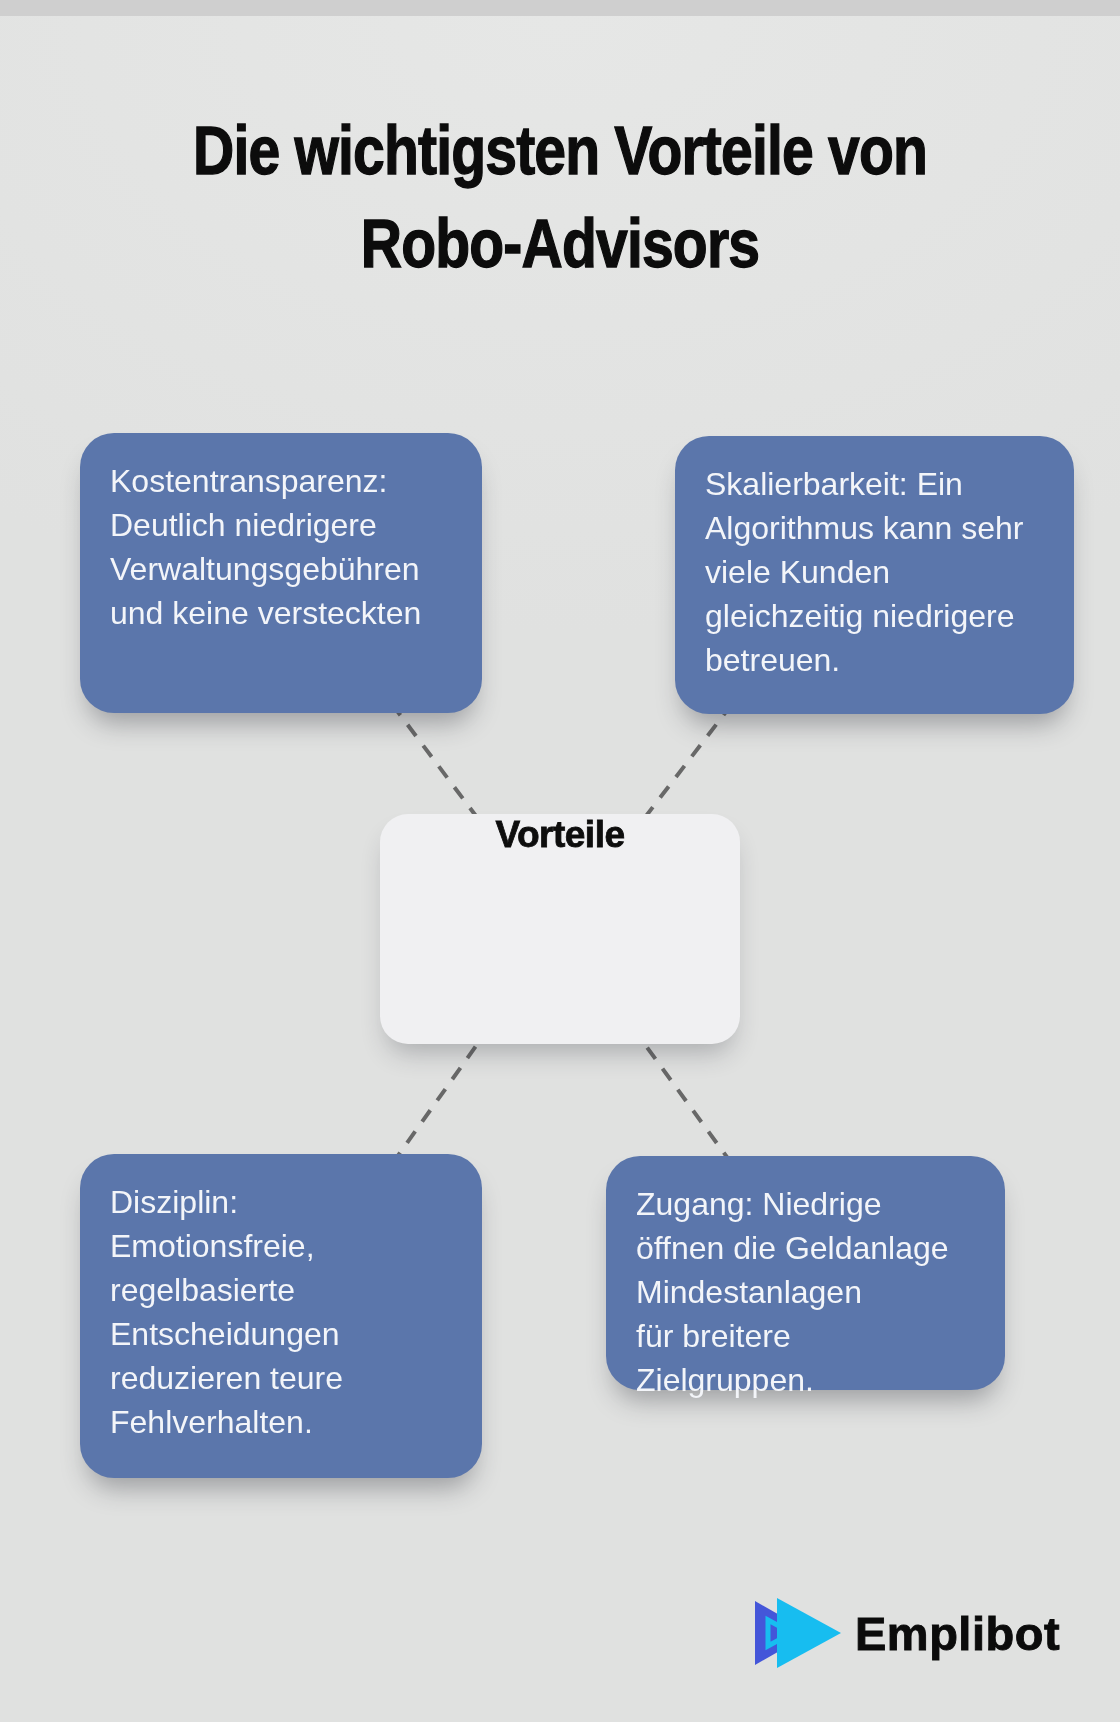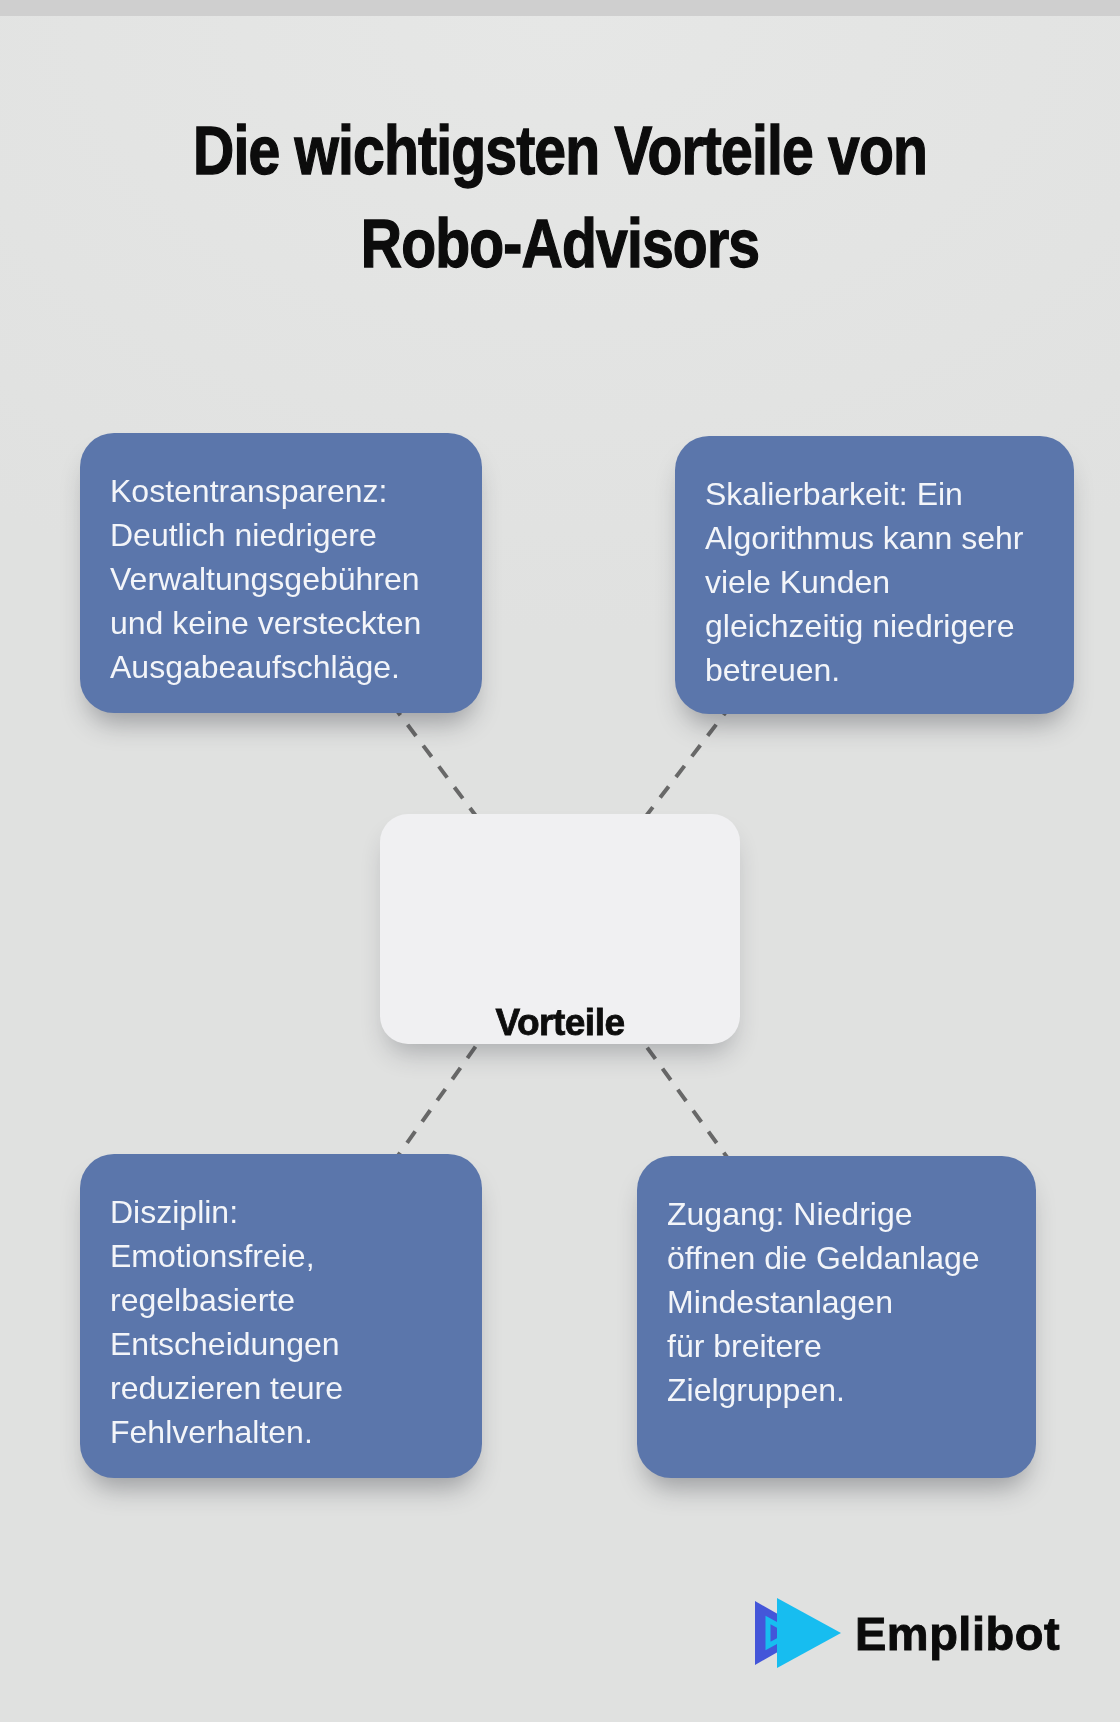--- a/index.html
+++ b/index.html
@@ -30,35 +30,35 @@
   .connector {
     stroke:var(--connector); stroke-width:4;
     stroke-dasharray:14 12; stroke-linecap:butt;
   }
   
   .node {
     position:absolute;
     background:var(--node-fill);
     color:var(--node-text);
     border-radius:34px;
-    padding:36px 30px;
+    padding:26px 30px;
     font-size:32px; line-height:44px; font-weight:400;
     box-shadow:0 18px 26px -8px rgba(48,50,58,0.38);
   }
   .node .line { display:block; }
   .node-tl { left:80px;  top:417px;  width:402px; height:280px; }
   .node-tr { left:675px; top:420px;  width:399px; height:278px; }
   .node-bl { left:80px;  top:1138px; width:402px; height:324px; }
-  .node-br { left:637px; top:1140px; width:399px; height:322px; }
+  .node-br { left:606px; top:1140px; width:399px; height:234px; }
   
   .center-node {
     position:absolute; left:380px; top:798px; width:360px; height:230px;
     background:var(--center-fill);
     border-radius:28px;
-    display:flex; align-items:flex-end; justify-content:center;
+    display:flex; align-items:flex-start; justify-content:center;
     box-shadow:0 16px 26px -8px rgba(48,50,58,0.30);
   }
   .center-node .label {
     color:var(--center-text);
     font-size:37px; font-weight:700; letter-spacing:-0.5px;
     -webkit-text-stroke:0.8px currentColor;
   }
   
   .brand {
     position:absolute; left:755px; top:1582px;
@@ -86,21 +86,20 @@
     <line class="connector" x1="392" y1="1148" x2="560" y2="912"></line>
     <line class="connector" x1="732" y1="1148" x2="560" y2="912"></line>
   </svg>
 
   <div class="node node-tl">
     <p>
       <span class="line">Kostentransparenz:</span>
       <span class="line">Deutlich niedrigere</span>
       <span class="line">Verwaltungsgebühren</span>
       <span class="line">und keine versteckten</span>
-      <span class="line">Ausgabeaufschläge.</span>
     </p>
   </div>
 
   <div class="node node-tr">
     <p>
       <span class="line">Skalierbarkeit: Ein</span>
       <span class="line">Algorithmus kann sehr</span>
       <span class="line">viele Kunden</span>
       <span class="line">gleichzeitig niedrigere</span>
       <span class="line">betreuen.</span>

